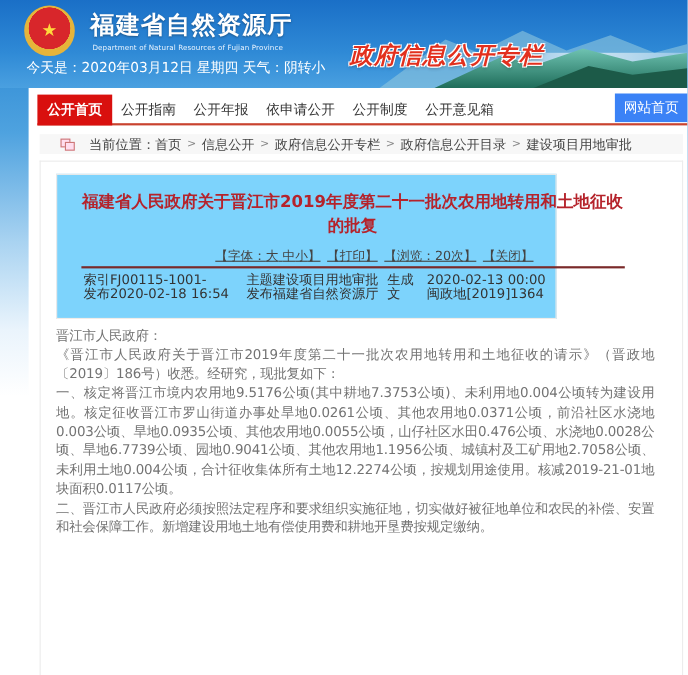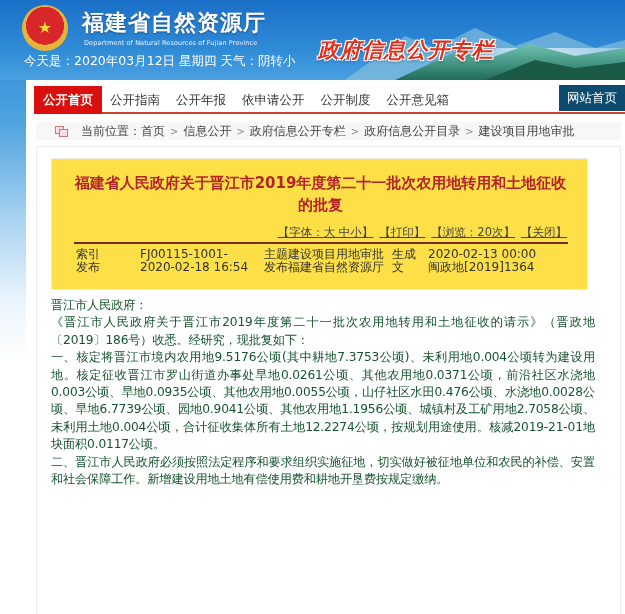--- a/index.html
+++ b/index.html
@@ -59,21 +59,21 @@
   .nav-item {
     font-size: 12.5px; color: #333; padding: 0 8px;
     display: flex; align-items: center; height: 28px; margin-top: 2px;
     white-space: nowrap; cursor: pointer;
   }
   .nav-item.active {
     background: #d9100e; color: #fff; font-weight: bold; padding: 0 9px;
   }
   .nav-home {
     position: absolute; right: 0; top: 1px; height: 26px;
-    background: #0c4a6e; color: #fff; font-size: 12.5px;
+    background: #3b82f6; color: #fff; font-size: 12.5px;
     padding: 0 8px; display: flex; align-items: center; cursor: pointer;
   }
   .breadcrumb {
     position: absolute; left: 10px; top: 42px; width: 585px; height: 18px;
     display: flex; align-items: center; font-size: 12px; color: #444;
     background: #f7f7f7;
     padding-left: 19px;
   }
   .crumb-icon {
     width: 12px; height: 10px; margin-left: 0px; margin-right: 14px; position: relative;
@@ -85,22 +85,22 @@
   .crumb-icon::after { left: 4px; top: 3px; }
   .crumb-sep { color: #888; margin: 0 5px; font-size: 10px; }
   .crumb { white-space: nowrap; cursor: pointer; }
   .crumb.current { cursor: default; }
 
   .content-frame {
     position: absolute; left: 10px; top: 66px; width: 585px; height: 468px;
     border: 1px solid #ececec; border-bottom: none;
   }
   .article-head {
-    position: absolute; left: 14px; top: 11px; width: 537px; height: 132px;
-    background: #fde047; border: 1px solid #f1ece8;
+    position: absolute; left: 14px; top: 11px; width: 455px; height: 132px;
+    background: #7dd3fc; border: 1px solid #f1ece8;
   }
   .article-title {
     position: absolute; left: 20px; top: 13px; width: 497px;
     text-align: center; font-size: 15px; font-weight: bold; color: #b5232b;
     line-height: 22px;
   }
   .tools {
     position: absolute; right: 20px; top: 66px;
     font-size: 11.5px; color: #444; display: flex; gap: 6px; text-decoration: underline;
   }
@@ -110,29 +110,29 @@
     position: absolute; left: 22px; top: 83px; width: 494px; height: 2px;
     background: #7a2a2a;
   }
   .meta {
     position: absolute; left: 15px; top: 89px; width: 510px;
     font-size: 12px; color: #333; line-height: 13px;
   }
   .meta-row { display: flex; white-space: nowrap; height: 13px; }
   .meta-row span { display: inline-block; }
   .m-k1 { width: 33px; text-align: right; }
-  .m-v1 { width: 112px; margin-left: 40px; }
+  .m-v1 { width: 112px; }
   .m-k2 { width: 36px; text-align: right; }
   .m-v2 { width: 104px; }
   .m-k3 { width: 36px; }
   .m-v3 { width: 130px; }
 
   .body-text {
     position: absolute; left: 14px; top: 150px; width: 544px;
-    font-size: 12.2px; color: #14532d; line-height: 17.4px;
+    font-size: 12.2px; color: #737373; line-height: 17.4px;
     letter-spacing: -0.15px;
   }
   .body-text p { margin: 0; text-align: justify; }
 </style>
 </head>
 <body>
 
 <div class="banner">
   <svg class="mountains" viewBox="0 0 340 62" preserveAspectRatio="none">
     <defs>

